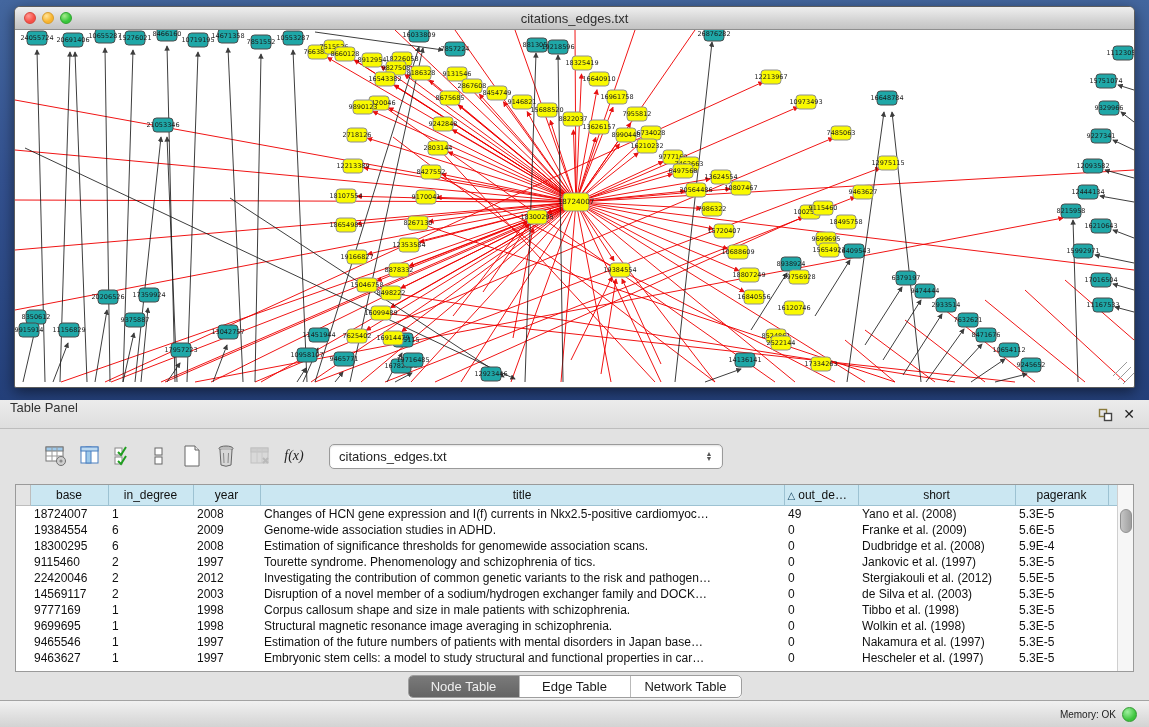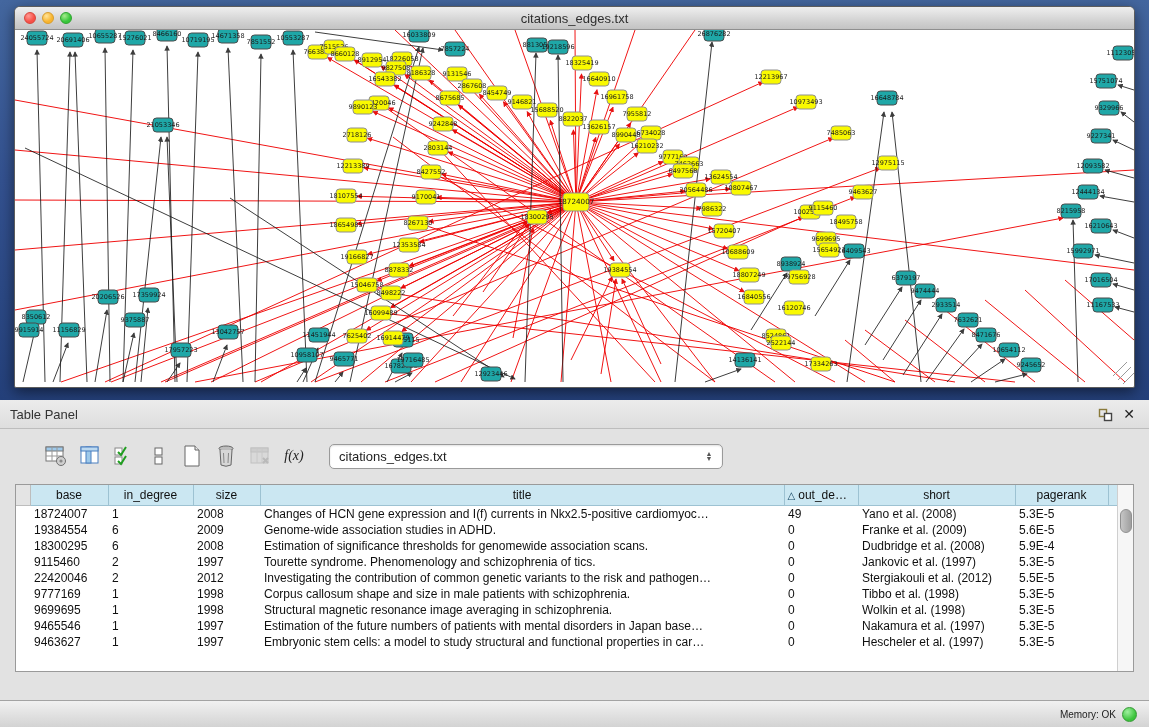--- a/index.html
+++ b/index.html
@@ -25,21 +25,21 @@
   .canvas{position:relative;width:100%;height:356px;background:#fff;}
   .canvas svg{display:block;width:100%;height:100%;}
   .edge-red{stroke:#ef0000;stroke-width:1;opacity:.92;}
   .edge-black{stroke:#1c1c1c;stroke-width:1;opacity:.85;}
   .node-label{font-family:"DejaVu Sans",sans-serif;font-size:6.5px;fill:#1a1a1a;text-anchor:middle;}
   .grip{stroke:#9a9a9a;stroke-width:1;}
   
   .table-panel{position:absolute;left:0;top:400px;width:1149px;height:327px;background:#e2e2e2;}
   .panel-header{position:absolute;left:0;top:0;width:100%;height:28px;
     background:linear-gradient(180deg,#ececec,#dedede);border-bottom:1px solid #bdbdbd;
-    display:flex;align-items:center;}
+    display:flex;}
   .panel-title{font-size:13px;color:#333;padding-left:10px;flex:1;}
   .panel-icons{display:flex;align-items:center;gap:10px;padding-right:14px;}
   .float-btn,.close-btn{cursor:default;display:flex;align-items:center;justify-content:center;}
   .close-btn{font-size:14px;font-weight:bold;color:#222;line-height:14px;}
   .toolbar{position:absolute;left:0;top:28px;width:100%;height:56px;display:flex;align-items:center;padding-left:20px;box-sizing:border-box;margin-left:21px;}
   .tool-btn{width:30px;height:28px;display:flex;align-items:center;justify-content:center;margin-right:4px;border-radius:4px;}
   .tool-btn.disabled{opacity:.45;}
   .fx{font-style:italic;font-size:14px;color:#222;font-family:"Liberation Serif","DejaVu Serif",serif;}
   .combo{margin-left:16px;width:392px;height:23px;background:#fff;border:1px solid #9a9a9a;border-radius:5px;
     display:flex;align-items:center;box-shadow:inset 0 1px 2px rgba(0,0,0,.12);}
@@ -612,21 +612,21 @@
           <col style="width:74px">
           <col style="width:157px">
           <col style="width:93px">
           <col style="width:12px">
       </colgroup>
       <thead>
         <tr>
           <th></th>
           <th>base</th>
           <th>in_degree</th>
-          <th>size</th>
+          <th>year</th>
           <th>title</th>
           <th style="text-align:left"><span class="sort-tri">△</span><span>out_de…</span></th>
           <th>short</th>
           <th>pagerank</th>
           <th></th>
         </tr>
       </thead>
       <tbody id="tbody">
           <tr>
             <td></td>
@@ -678,20 +678,31 @@
             <td class="c-in">2</td>
             <td class="c-year">2012</td>
             <td class="c-title">Investigating the contribution of common genetic variants to the risk and pathogen…</td>
             <td class="c-out">0</td>
             <td class="c-short">Stergiakouli et al. (2012)</td>
             <td class="c-pr">5.5E-5</td>
             <td></td>
           </tr>
           <tr>
             <td></td>
+            <td class="c-name">14569117</td>
+            <td class="c-in">2</td>
+            <td class="c-year">2003</td>
+            <td class="c-title">Disruption of a novel member of a sodium/hydrogen exchanger family and DOCK…</td>
+            <td class="c-out">0</td>
+            <td class="c-short">de Silva et al. (2003)</td>
+            <td class="c-pr">5.3E-5</td>
+            <td></td>
+          </tr>
+          <tr>
+            <td></td>
             <td class="c-name">9777169</td>
             <td class="c-in">1</td>
             <td class="c-year">1998</td>
             <td class="c-title">Corpus callosum shape and size in male patients with schizophrenia.</td>
             <td class="c-out">0</td>
             <td class="c-short">Tibbo et al. (1998)</td>
             <td class="c-pr">5.3E-5</td>
             <td></td>
           </tr>
           <tr>
@@ -727,18 +738,25 @@
             <td class="c-pr">5.3E-5</td>
             <td></td>
           </tr>
         </tbody>
     </table>
     <div class="vscroll">
       <div class="vthumb"></div>
     </div>
   </div>
 
+  <div class="tabbar">
+    <div class="segmented">
+      <span class="seg sel">Node Table</span>
+      <span class="seg">Edge Table</span>
+      <span class="seg">Network Table</span>
+    </div>
+  </div>
 
   <div class="statusbar">
     <span class="mem-label">Memory: OK</span>
     <span class="mem-dot"></span>
   </div>
 </div>
 
 </body></html>

